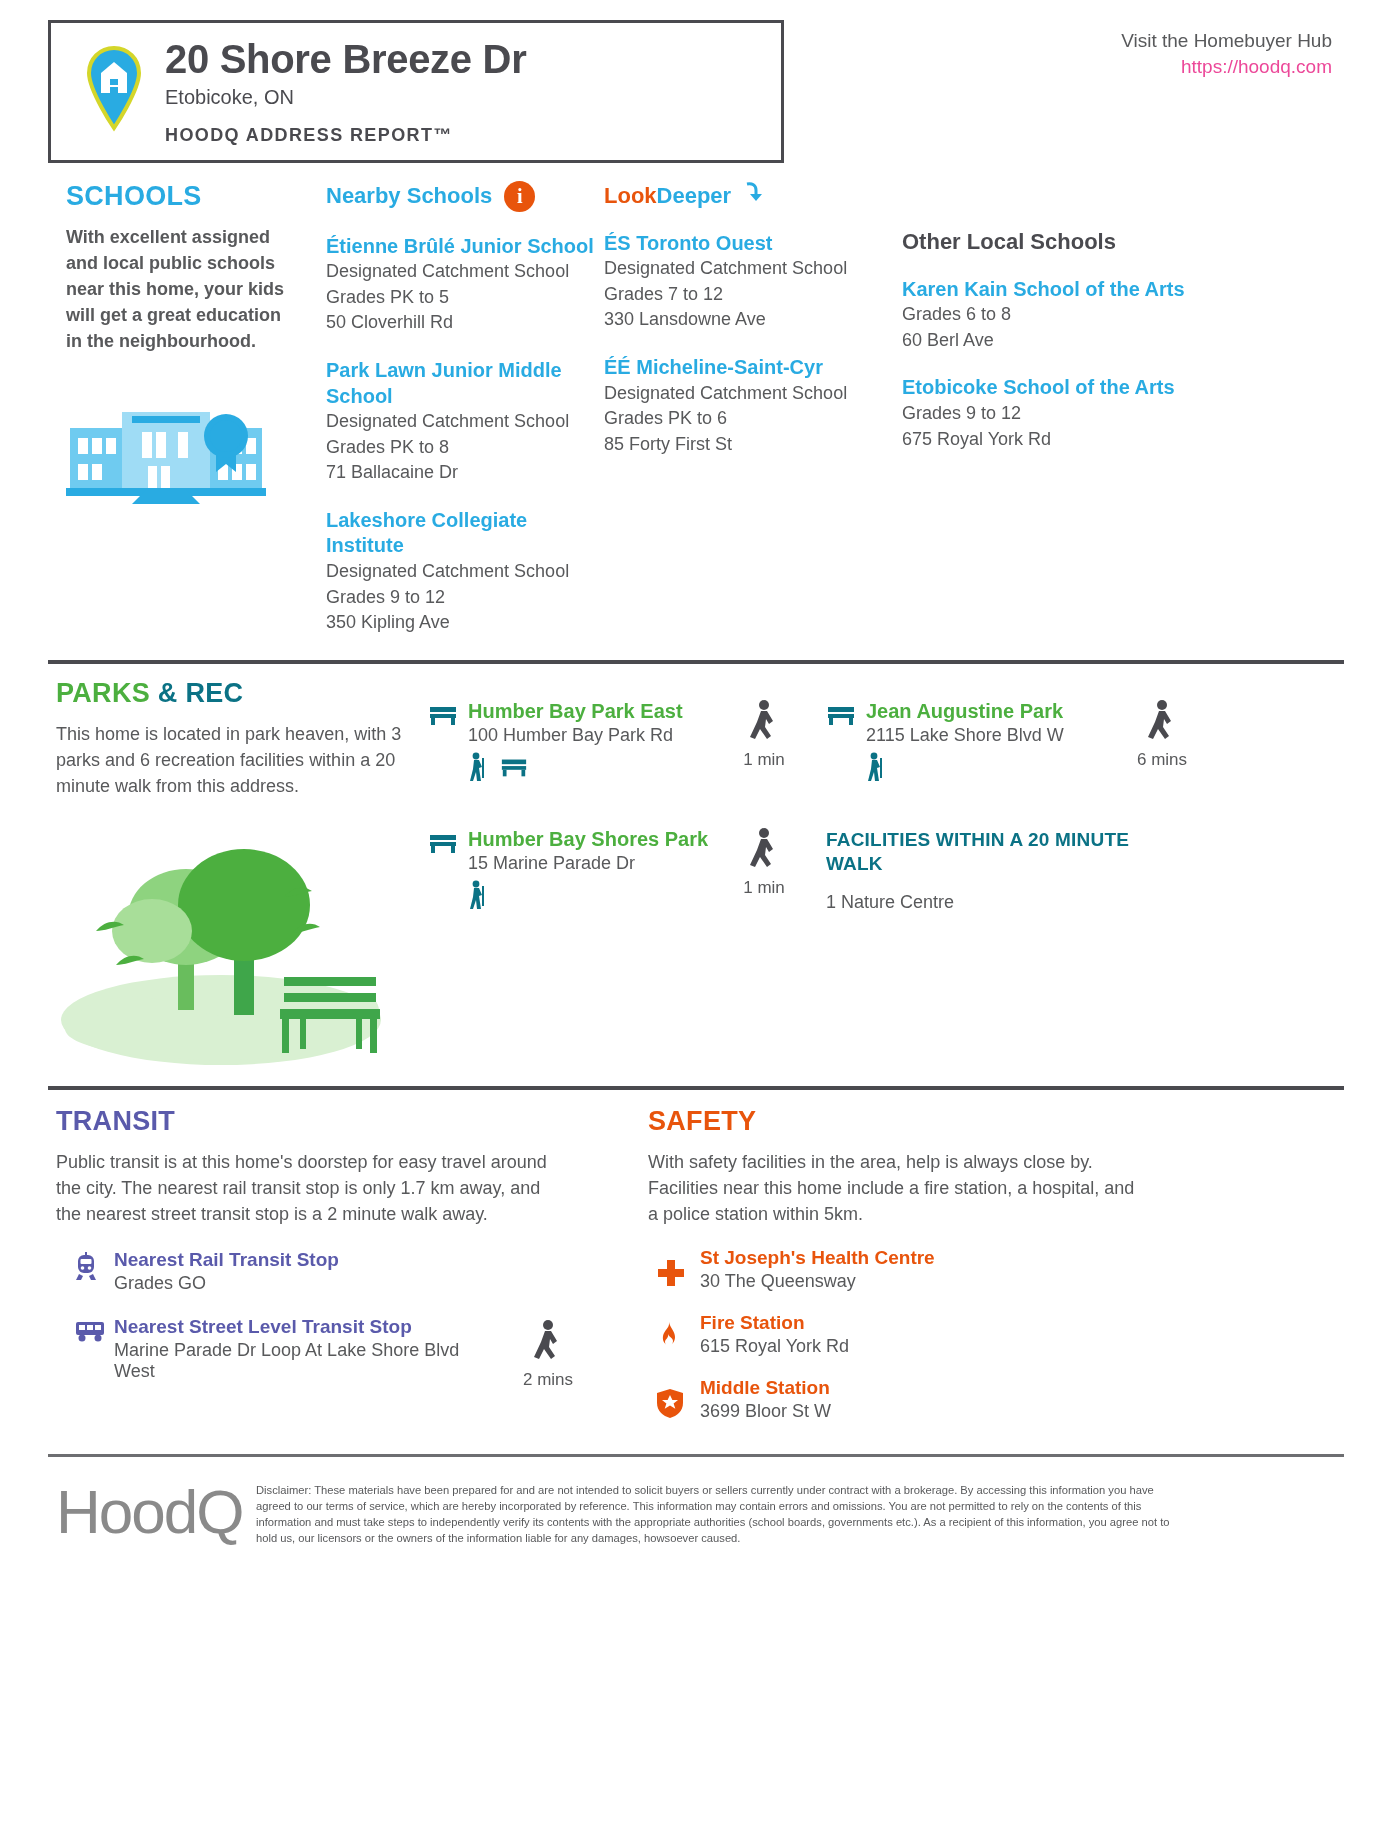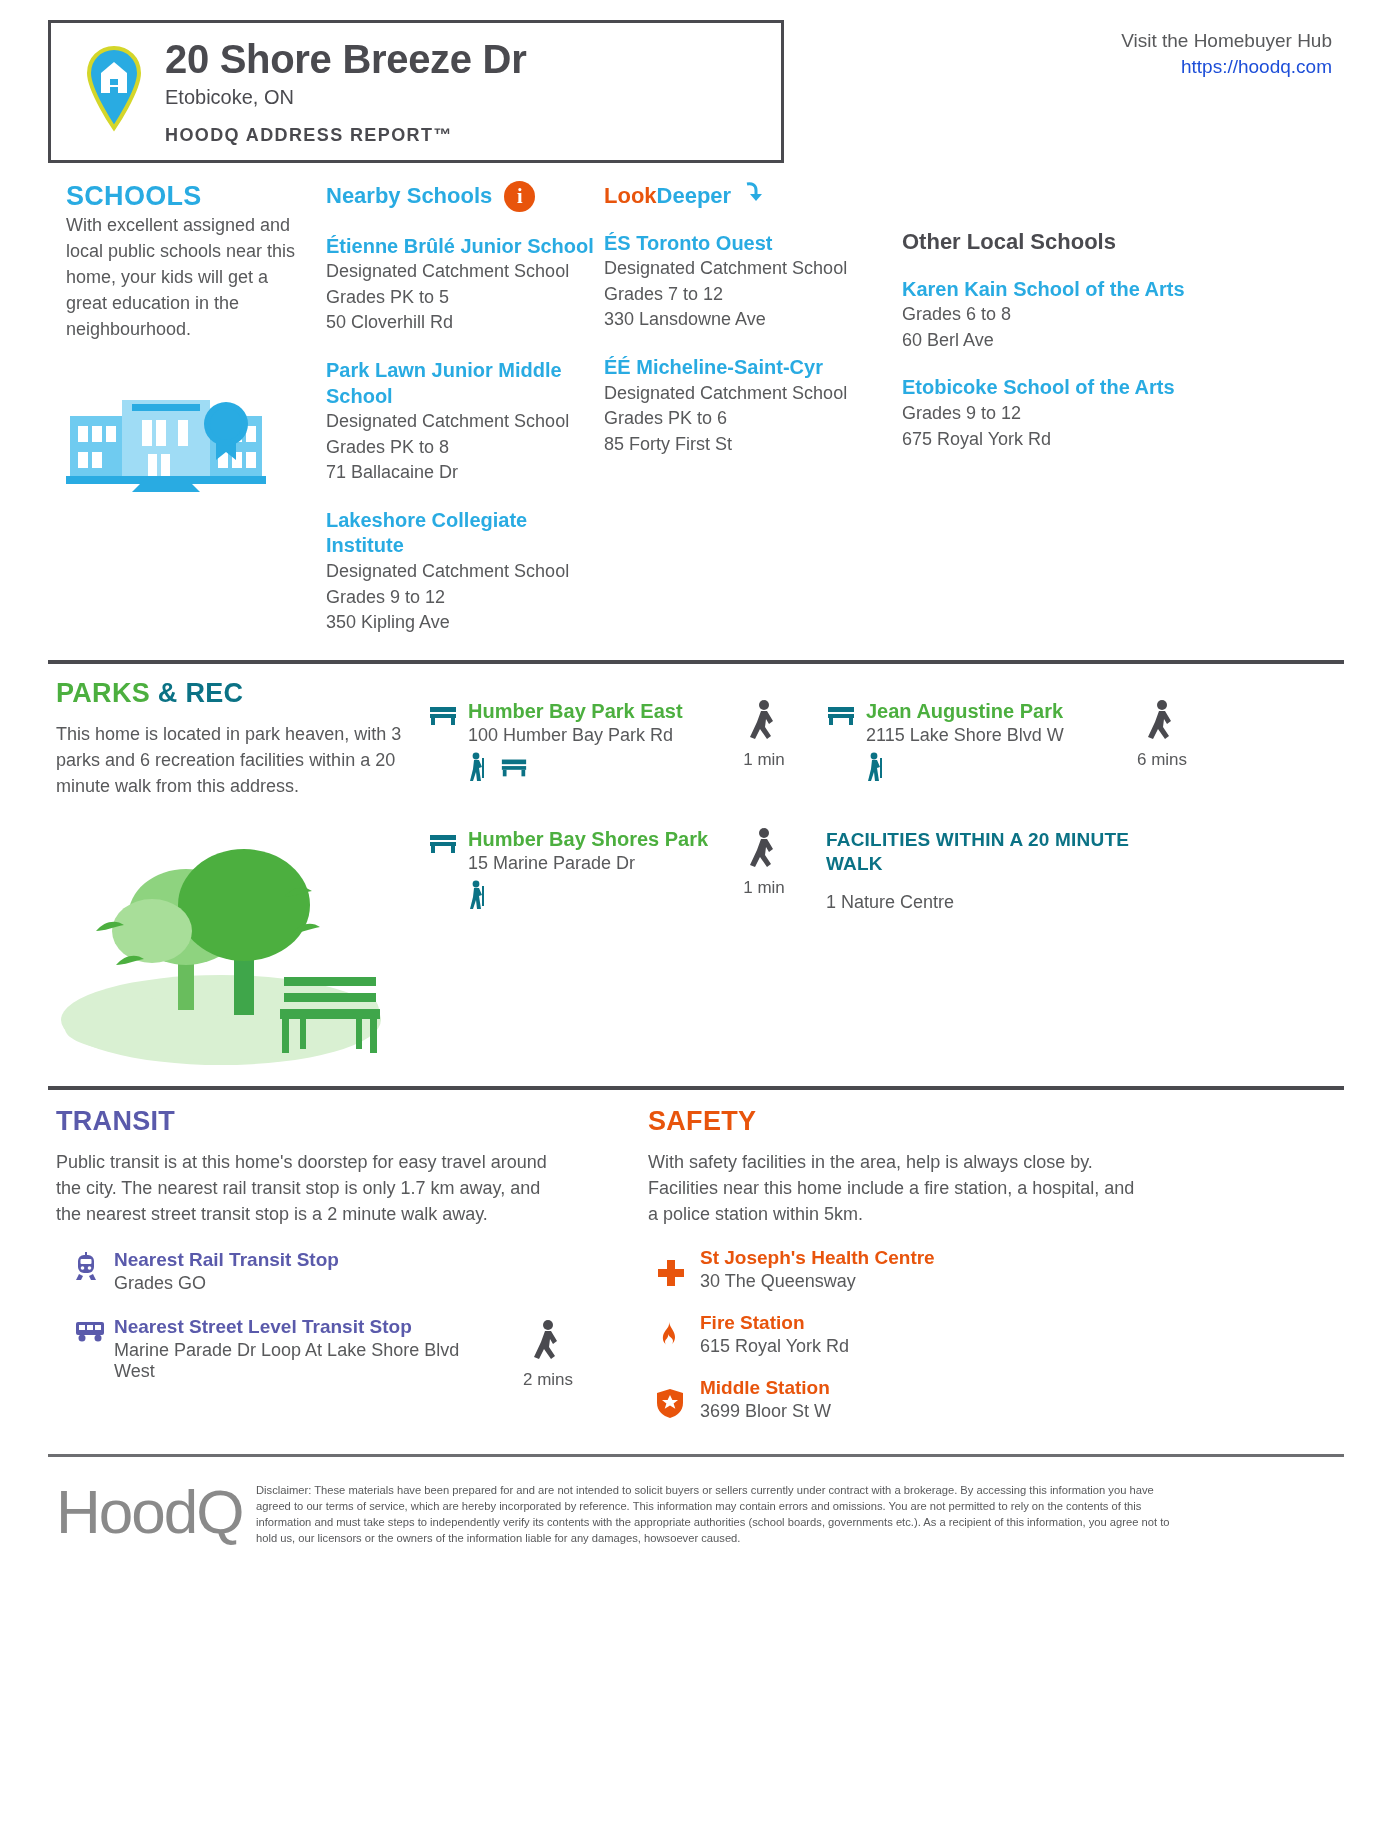--- a/index.html
+++ b/index.html
@@ -20,32 +20,32 @@
     width:736px; min-height:140px; border:3px solid #4a4a4f;
     display:flex; align-items:center; padding:14px 0 14px 34px;
   }
   .pin { width:58px; flex:0 0 58px; margin-right:22px; }
   .addr-text { padding-top:2px; }
   .addr-title { font-size:40px; font-weight:700; color:#4a4a4f; line-height:1.02; letter-spacing:-0.3px;}
   .addr-city { font-size:20px; color:#4a4a4f; margin-top:6px; }
   .addr-kicker { font-size:18px; font-weight:700; color:#4a4a4f; letter-spacing:1.4px; margin-top:16px;}
   .header-right { margin-left:auto; text-align:right; padding:10px 12px 0 0; }
   .hb-line { font-size:19px; color:#58595b; }
-  .hb-url { font-size:19px; color:#1d4ed8; margin-top:4px; }
+  .hb-url { font-size:19px; color:#ec4899; margin-top:4px; }
 
   
   .rule { height:4px; background:#4a4a4f; margin:0; }
   .sec-title { font-size:27px; font-weight:700; letter-spacing:0.3px; }
   .blurb { font-size:18px; line-height:1.45; color:#58595b; }
 
   
   .schools { display:flex; padding-top:18px; }
   .sch-left { width:278px; flex:0 0 278px; padding-left:18px; }
   .sch-left .sec-title { color:#29abe2; }
-  .sch-left .blurb { margin-top:0; width:235px; }
+  .sch-left .blurb { margin-top:12px; width:235px;font-weight:bold; }
   .school-art { margin-top:46px; }
   .col-head { font-size:22px; font-weight:700; color:#29abe2; display:flex; align-items:center; gap:12px; }
   .info-badge {
     width:31px; height:31px; border-radius:50%; background:#e8540c;
     color:#fff; font-size:20px; font-weight:700; font-family:"Liberation Serif", serif;
     display:flex; align-items:center; justify-content:center; line-height:1;
   }
   .look-head { font-size:22px; font-weight:700; display:flex; align-items:flex-end; gap:10px; }
   .look-a { color:#e8540c; }
   .look-b { color:#29abe2; }

